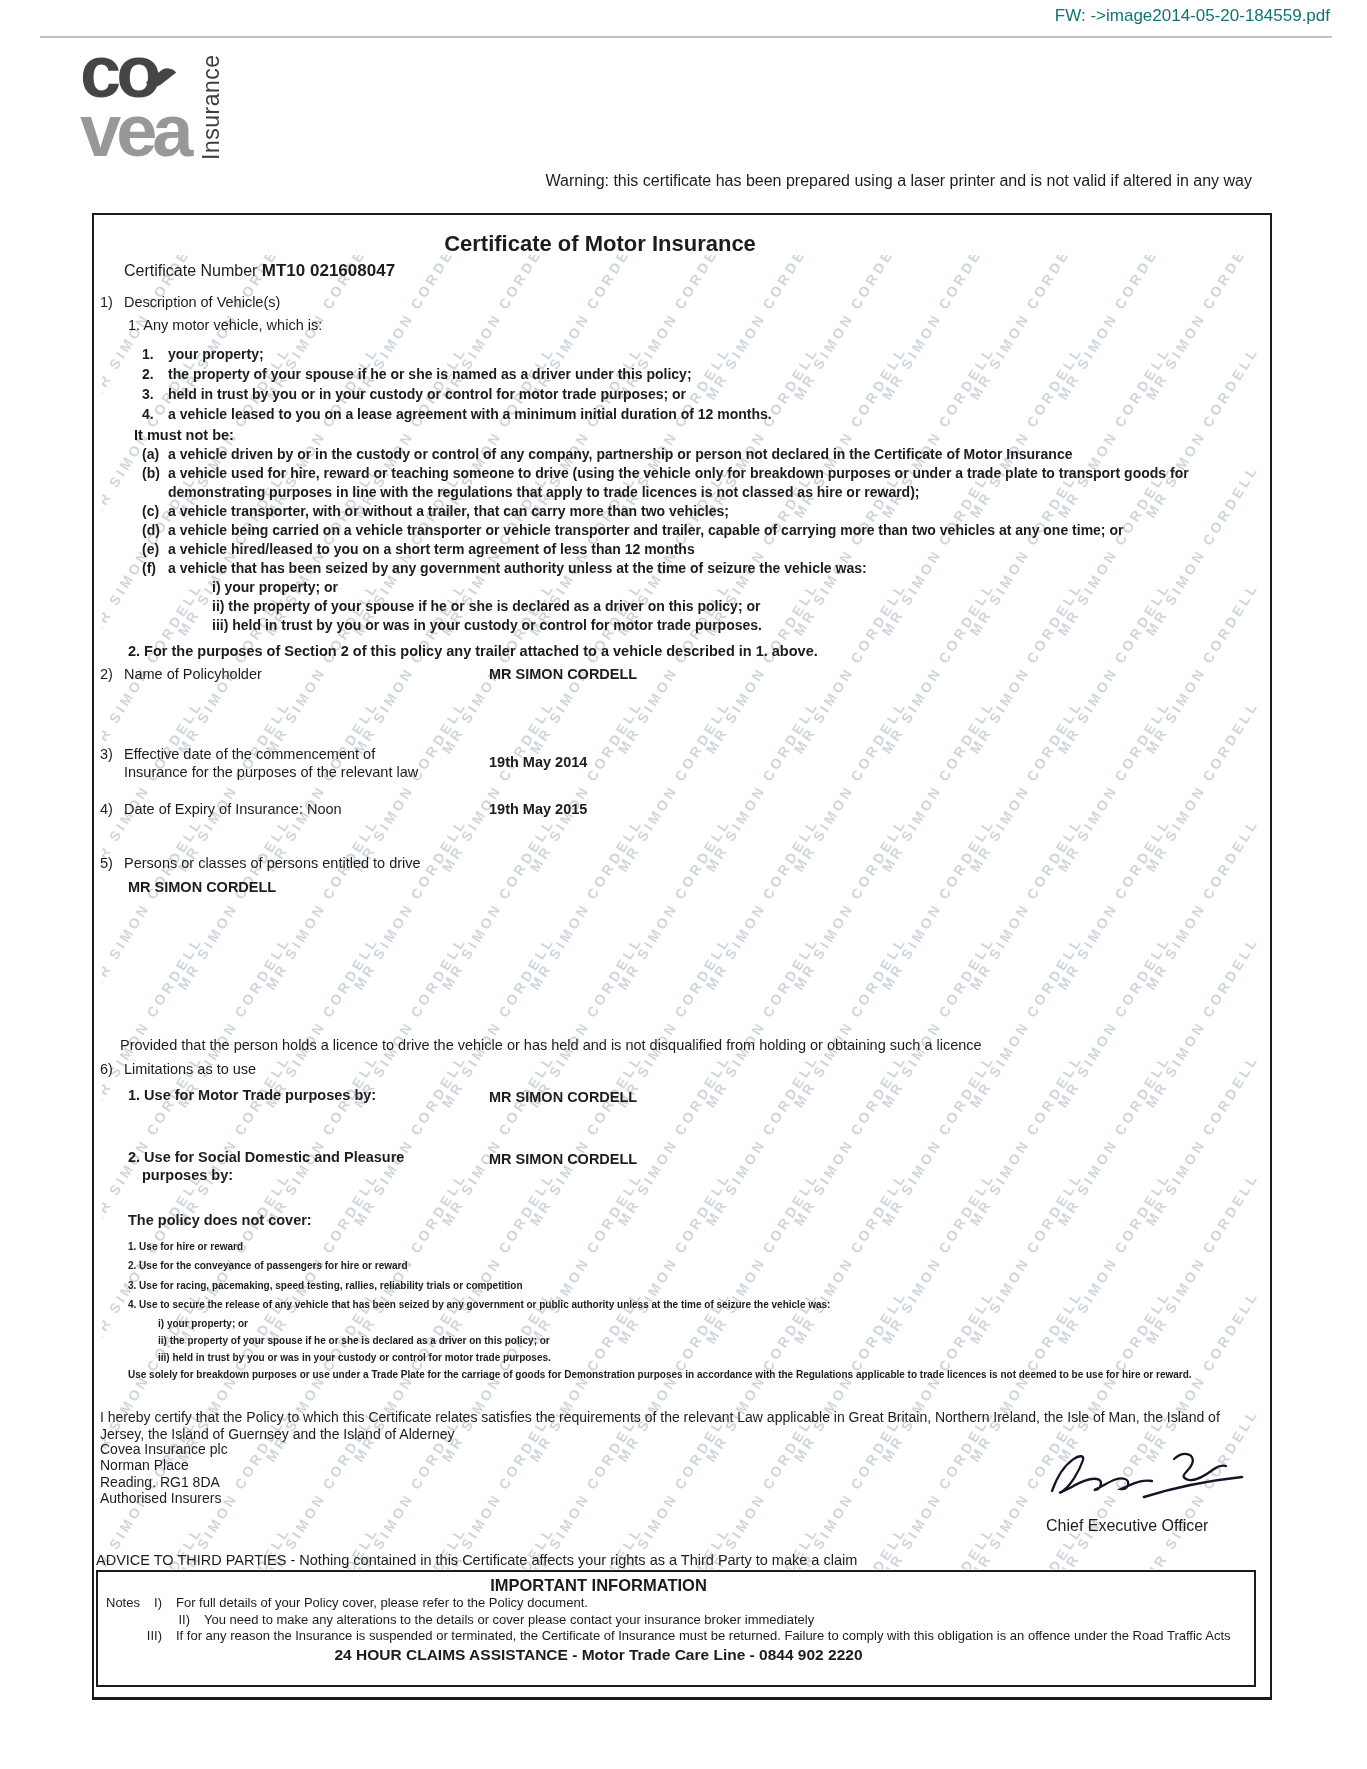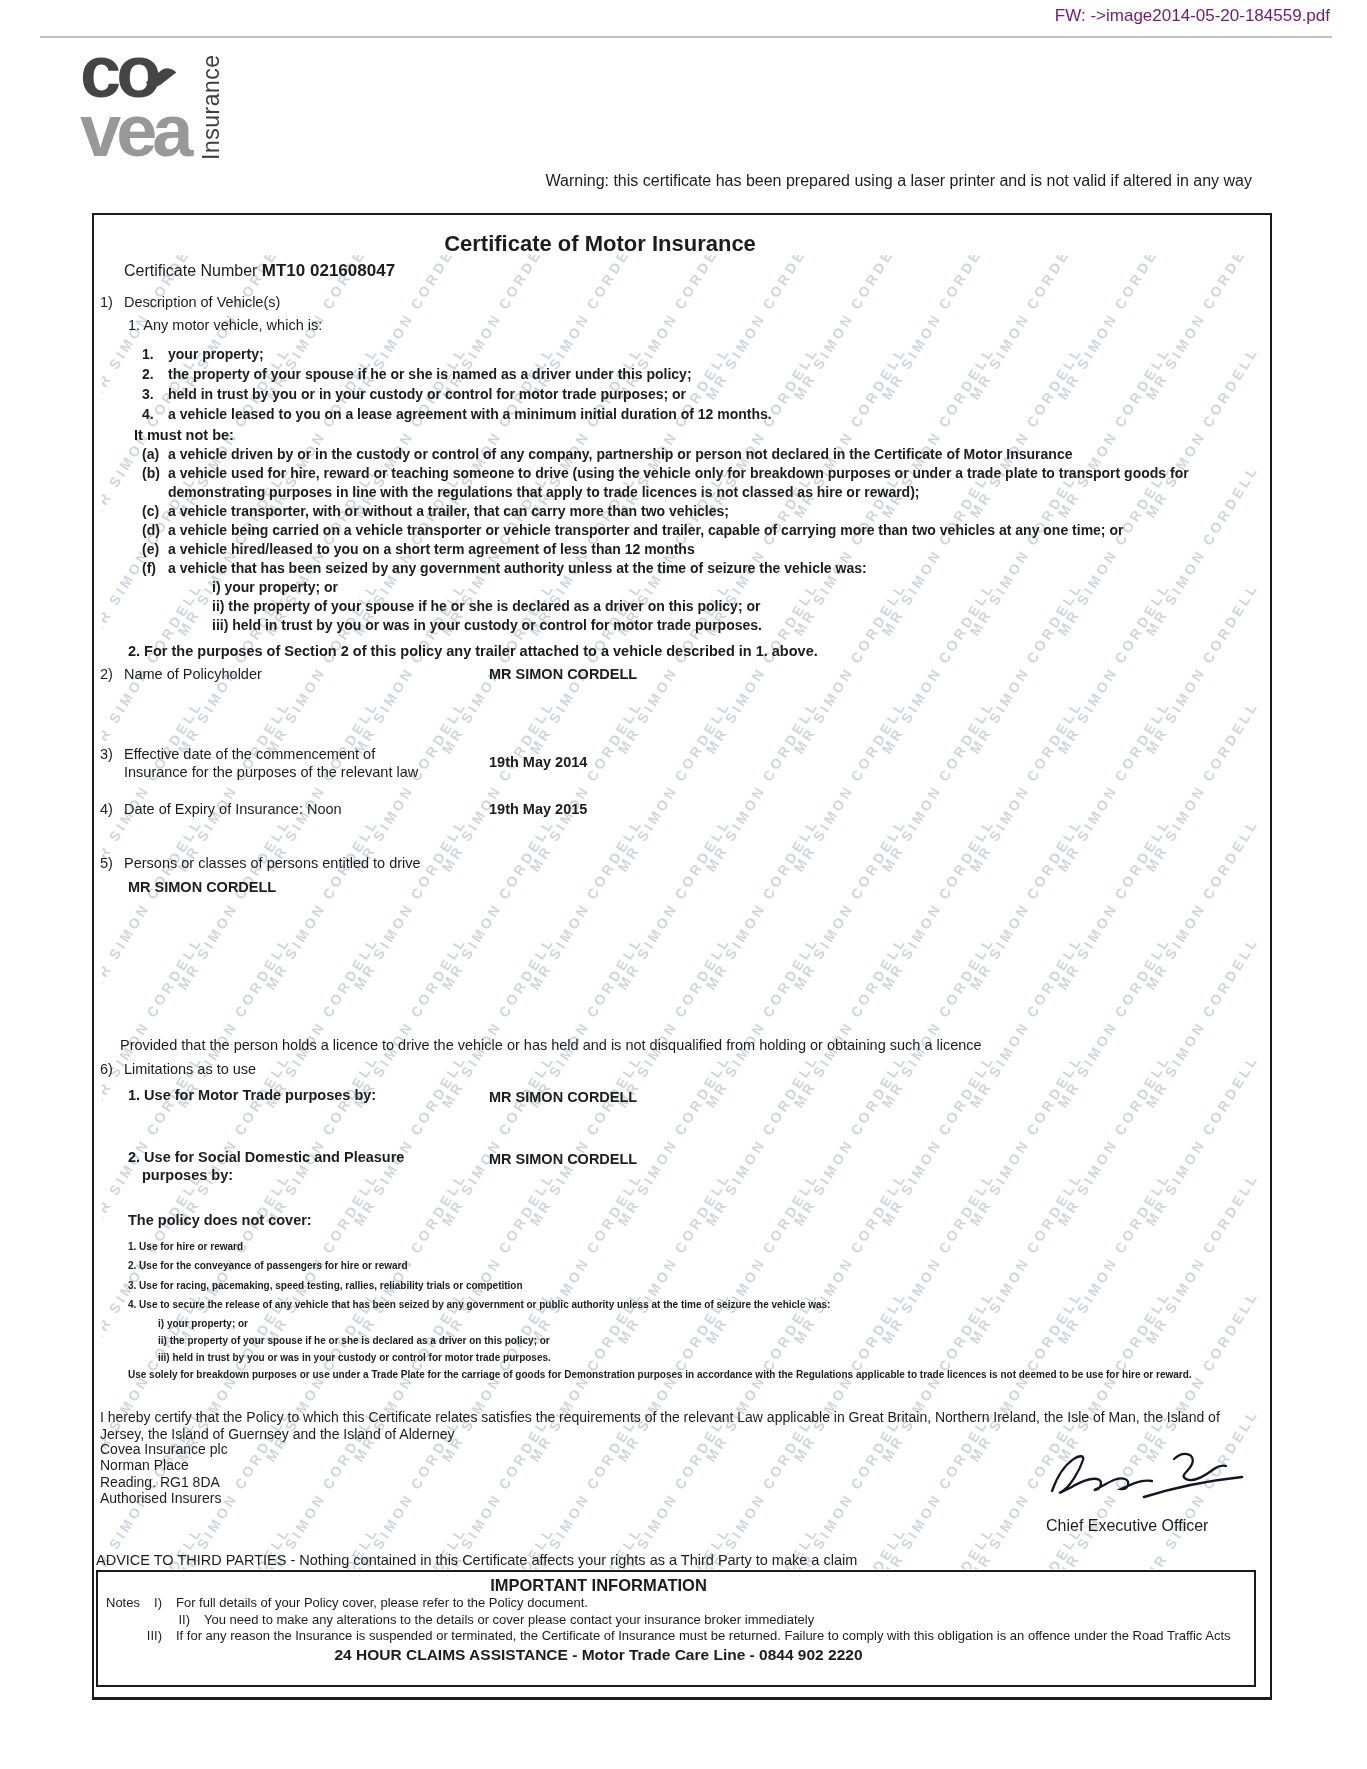--- a/index.html
+++ b/index.html
@@ -1,18 +1,18 @@
 <!DOCTYPE html>
 <html><head>
 <meta charset="utf-8">
 <style>
   html,body{margin:0;padding:0;background:#e8e8e8;}
   .page{position:relative;width:1367px;height:1769px;background:#ffffff;margin:0 auto;
         font-family:"Liberation Sans",sans-serif;color:#1c1c1c;overflow:hidden;}
-  .fw-header{position:absolute;top:6px;right:37px;font-size:17px;color:#701a75;}
+  .fw-header{position:absolute;top:6px;right:37px;font-size:17px;color:#0f766e;}
   .top-rule{position:absolute;top:36px;left:40px;width:1292px;height:2px;background:#c2c2c2;}
 
   
   .logo{position:absolute;left:80px;top:42px;width:160px;height:125px;}
   .logo-co{font-size:74px;font-weight:800;letter-spacing:-5px;color:#454547;line-height:.82;}
   .logo-vea{font-size:74px;font-weight:700;letter-spacing:-5px;color:#98989b;line-height:.82;margin-top:-2px;}
   .logo-leaf{position:absolute;left:66px;top:30px;width:30px;height:11px;background:#454547;
              border-radius:0 12px 0 12px;transform:rotate(-38deg);}
   .logo-vert{position:absolute;left:118px;top:0px;height:118px;writing-mode:vertical-rl;
              transform:rotate(180deg);font-size:23px;color:#3e3e40;letter-spacing:.5px;}

